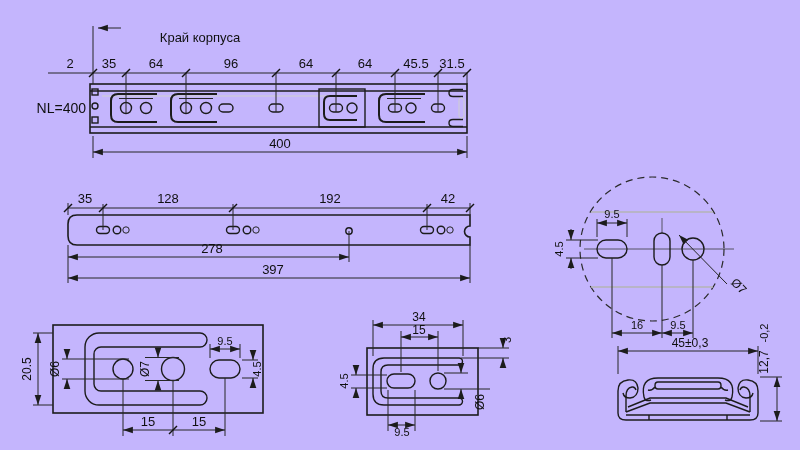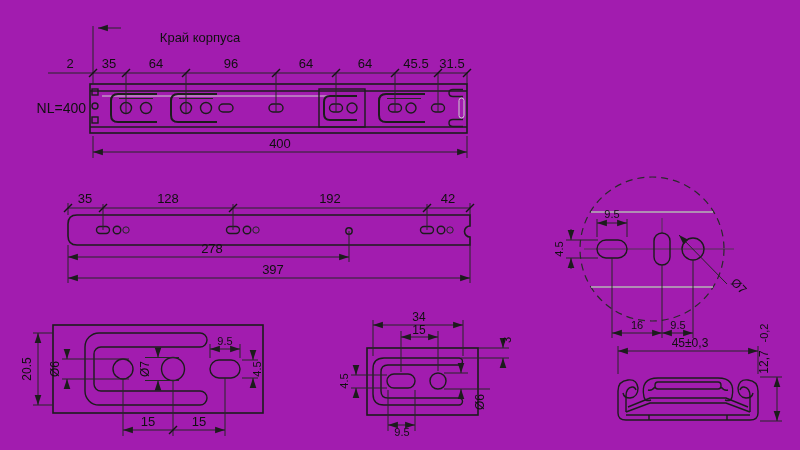--- a/index.html
+++ b/index.html
@@ -1,16 +1,16 @@
 <!DOCTYPE html>
 <html><head>
 <meta charset="utf-8">
 <style>
   html,body{margin:0;padding:0;background:#fff;}
-  .stage{position:relative;width:800px;height:450px;background:#a21caf;overflow:hidden;
+  .stage{position:relative;width:800px;height:450px;background:#c4b5fd;overflow:hidden;
          font-family:"Liberation Sans",sans-serif;}
   svg{display:block}
   .s  {stroke:#1c1c1c;fill:none;stroke-width:1.6;}
   .s1 {stroke:#1c1c1c;fill:none;stroke-width:1.4;}
   .th {stroke:#1c1c1c;fill:none;stroke-width:2;}
   .d  {stroke:#262626;fill:none;stroke-width:1;}
   .tk {stroke:#141414;stroke-width:1.5;}
   .gr {stroke:#b5b5b5;fill:none;stroke-width:1.4;}
   .gl {stroke:#cfcfcf;fill:none;stroke-width:1;}
   .cl {stroke:#3a3a3a;fill:none;stroke-width:.8;}

